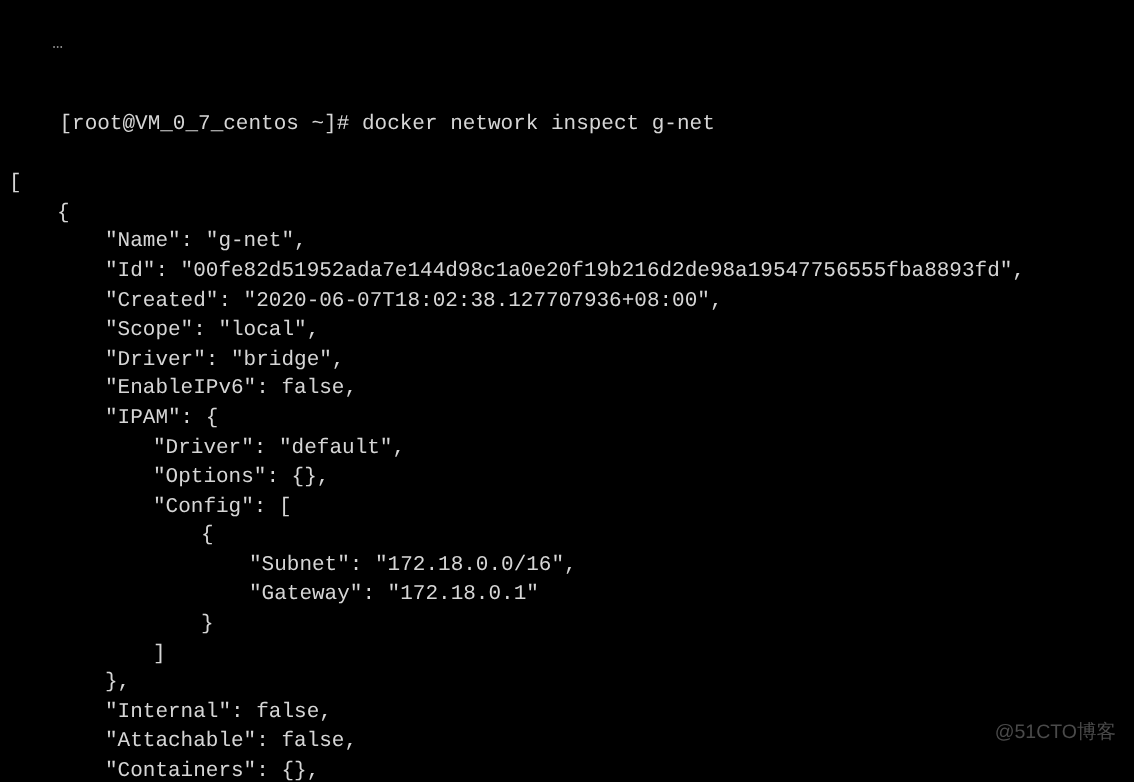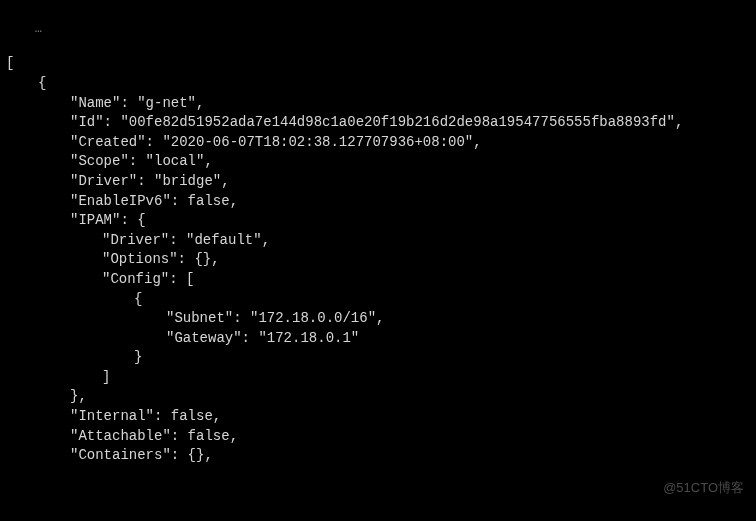--- a/index.html
+++ b/index.html
@@ -54,20 +54,23 @@
     }
   </style>
 </head>
 <body>
 
 <div>
   <div class="line truncated">
     <span>…</span>
   </div>
 
+  <div class="line">
+    <span class="prompt-user">[</span><span class="prompt-user">root@VM_0_7_centos</span><span class="prompt-path"> ~</span><span class="prompt-user">]# </span><span class="cmd">docker network inspect g-net</span>
+  </div>
 
   <div class="line output indent0">[</div>
   <div class="line output indent1">{</div>
   <div class="line output indent2">"Name": "g-net",</div>
   <div class="line output indent2">"Id": "00fe82d51952ada7e144d98c1a0e20f19b216d2de98a19547756555fba8893fd",</div>
   <div class="line output indent2">"Created": "2020-06-07T18:02:38.127707936+08:00",</div>
   <div class="line output indent2">"Scope": "local",</div>
   <div class="line output indent2">"Driver": "bridge",</div>
   <div class="line output indent2">"EnableIPv6": false,</div>
   <div class="line output indent2">"IPAM": {</div>

